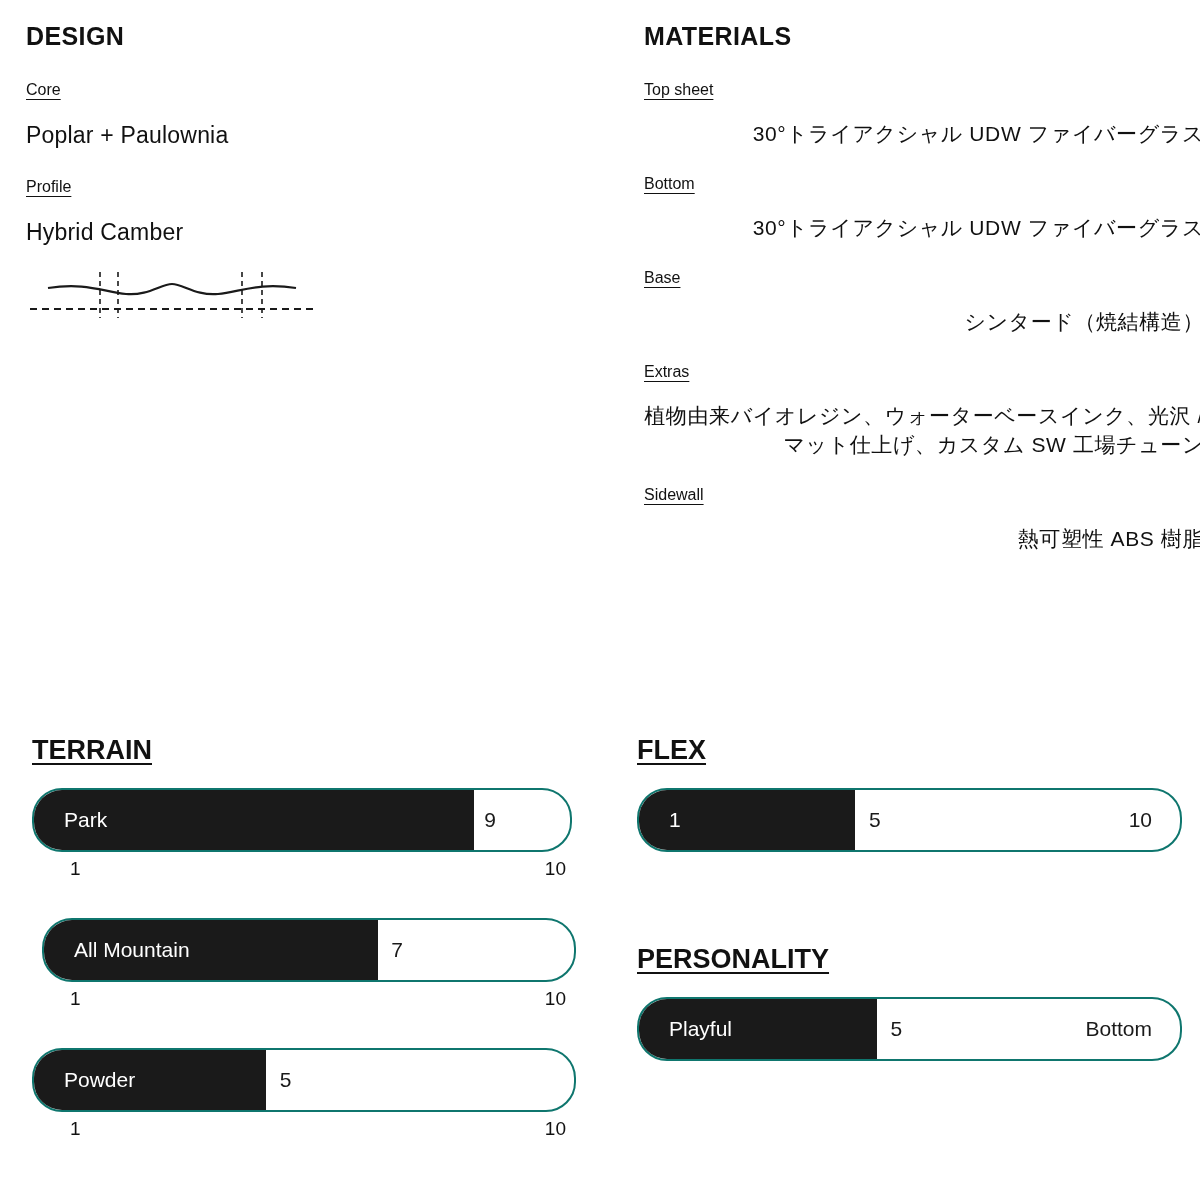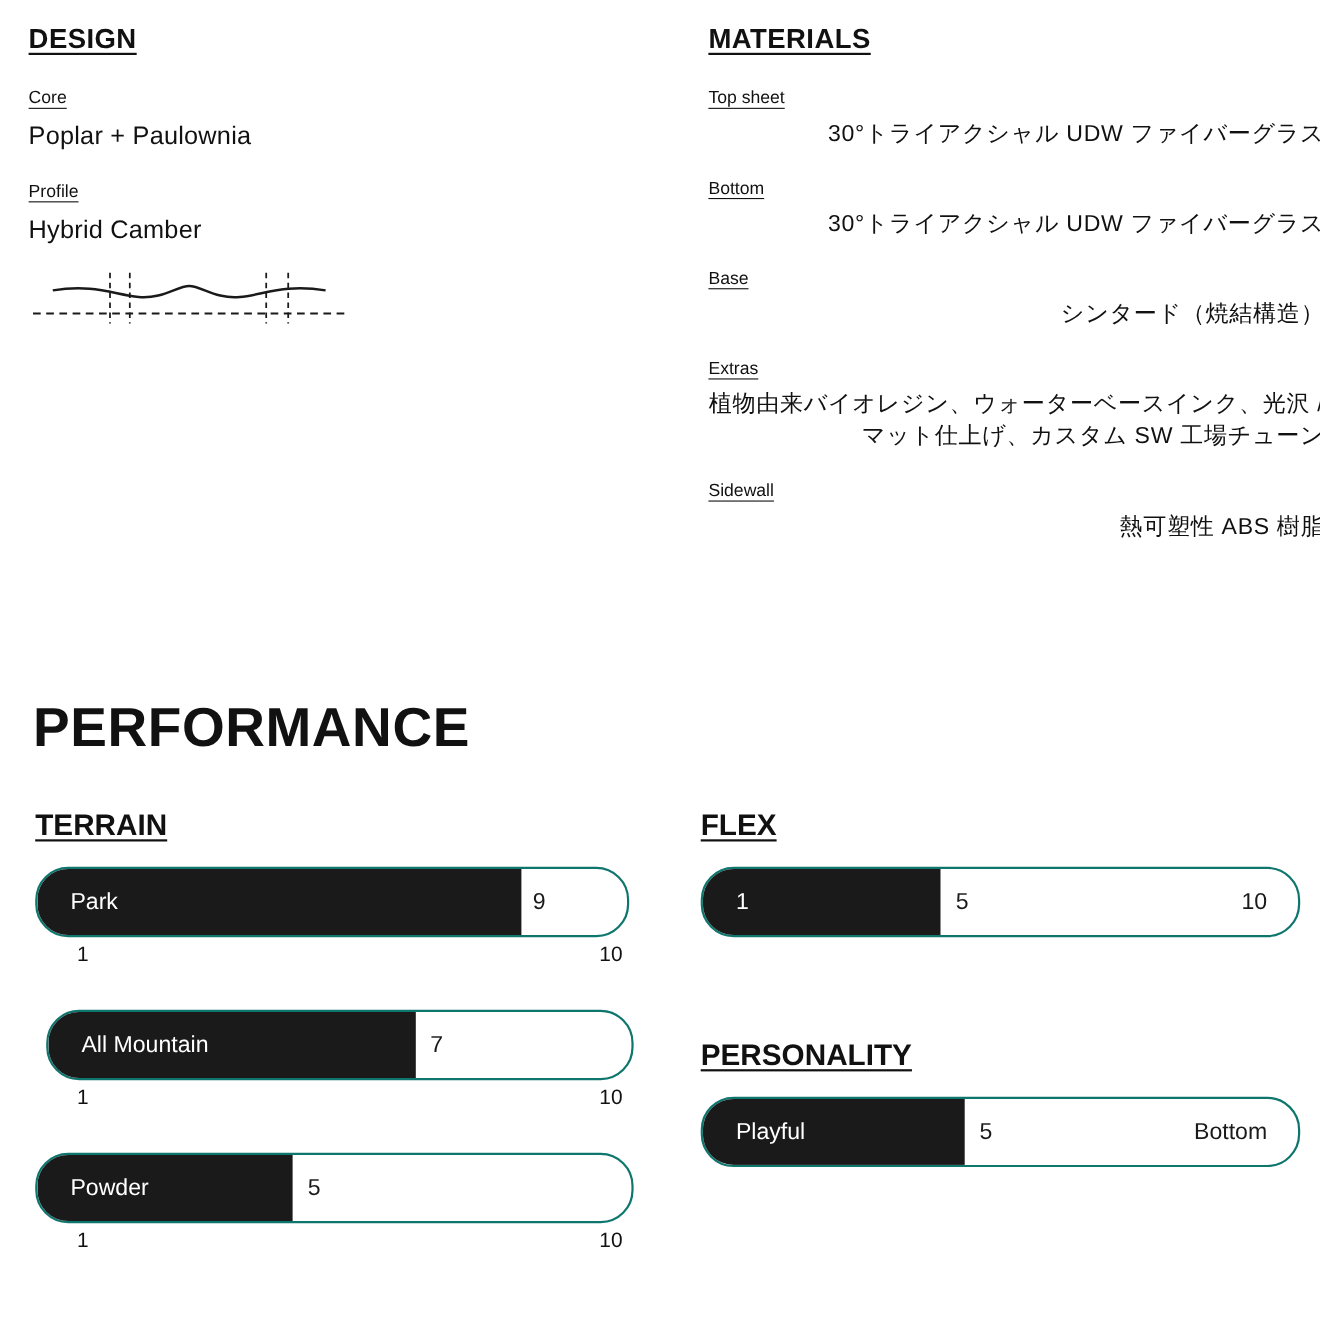--- a/index.html
+++ b/index.html
@@ -33,40 +33,40 @@
     position: absolute;
     top: 0;
   }
   .col-design { left: 26px; width: 560px; }
   .col-materials { left: 644px; width: 560px; }
 
   .section-title {
     font-size: 25px;
     font-weight: bold;
     letter-spacing: 0.4px;
-    text-decoration: underline;
     text-underline-offset: 4px;
     margin: 0 0 30px 0;
     display: inline-block;
   }
 
   .spec-block {
     margin-bottom: 26px;
   }
   .spec-label {
     font-size: 16px;
     text-decoration: underline;
     text-underline-offset: 4px;
     margin-bottom: 9px;
     display: inline-block;
   }
   .spec-value {
     font-size: 23px;
     line-height: 1.38;
     letter-spacing: 0.2px;
+    margin-top: 12px;
   }
   .spec-value.jp {
     font-size: 21px;
     letter-spacing: 0.6px;
     text-align: right;
   }
 
   
   .board-shape {
     margin-top: 22px;
@@ -225,21 +225,20 @@
         <div class="spec-value jp">植物由来バイオレジン、ウォーターベースインク、光沢 / マット仕上げ、カスタム SW 工場チューン</div>
       </div>
 
       <div class="spec-block">
         <div class="spec-label">Sidewall</div>
         <div class="spec-value jp">熱可塑性 ABS 樹脂</div>
       </div>
     </div>
   </div>
 
-  <h1 class="perf-heading">PERFORMANCE</h1>
 
   <div class="perf-col-left">
     <div class="perf-subtitle">TERRAIN</div>
 
     <div class="meter-group">
       <div class="meter">
         <div class="meter-fill" style="width:82%"></div>
         <div class="meter-name">Park</div>
         <div class="meter-knobval" style="left:84%">9</div>
       </div>

